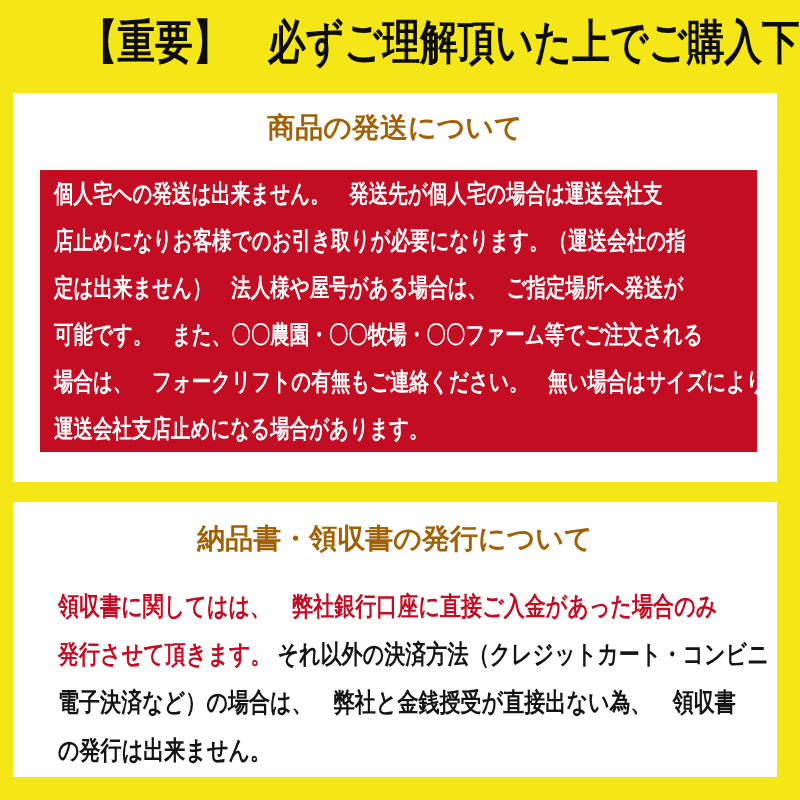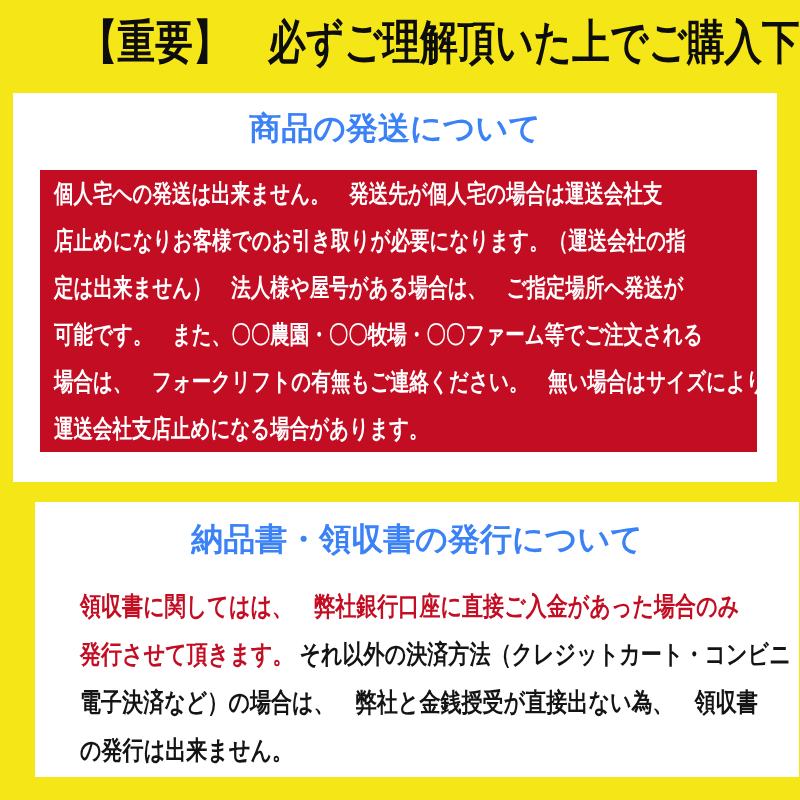--- a/index.html
+++ b/index.html
@@ -29,25 +29,25 @@
     transform-origin: 50% 50%;
     font-weight: 800;
   }
   .panel {
     position: absolute;
     left: 13px;
     width: 764px;
     background: #ffffff;
   }
   .panel-shipping { top: 93px;  height: 389px; }
-  .panel-receipt  { top: 502px; height: 275px; margin-left: 22px; }
+  .panel-receipt  { top: 502px; height: 275px; }
   .panel-title {
     text-align: center;
-    color: #3b82f6;
-    font-size: 32px;
+    color: #a16207;
+    font-size: 28px;
     line-height: 46px;
     font-weight: 800;
     white-space: nowrap;
   }
   .panel-shipping .panel-title { margin-top: 12px; }
   .panel-receipt  .panel-title { margin-top: 14px; }
   .alert-box {
     position: absolute;
     left: 27px;
     top: 77px;

